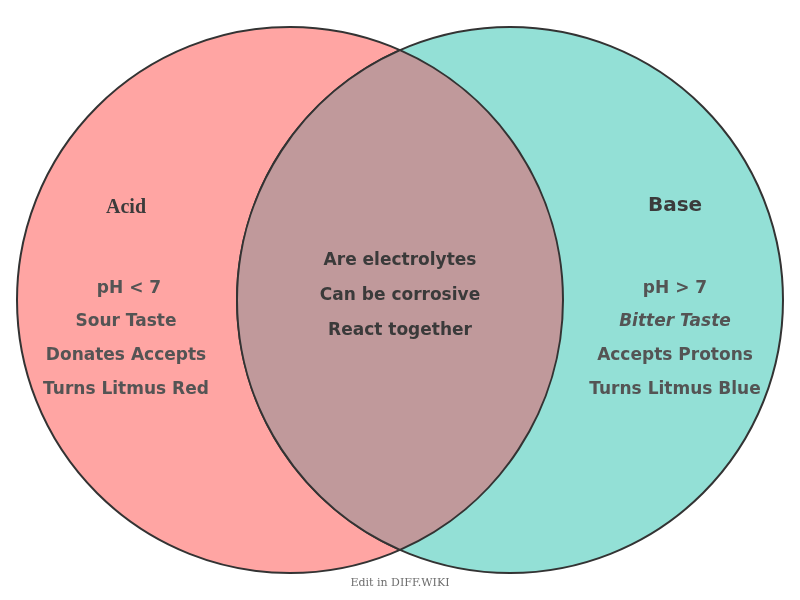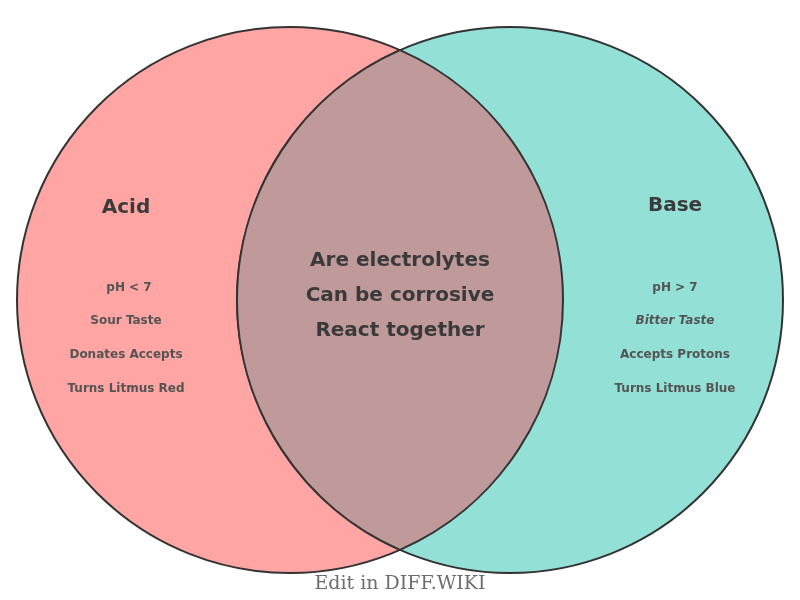--- a/index.html
+++ b/index.html
@@ -14,43 +14,43 @@
   .stage svg { position: absolute; left: 0; top: 0; }
   svg .outlined { stroke: #333333; stroke-width: 2; }
   .t {
     position: absolute;
     transform: translate(-50%, -50%);
     white-space: nowrap;
     font-weight: bold;
     line-height: 1;
   }
   .circle-title { font-size: 20px; color: #3b3b3b; }
-  .side-item    { font-size: 12px; color: #545454; }
-  .center-item  { font-size: 20px; color: #3a3a3a; }
+  .side-item    { font-size: 17px; color: #545454; }
+  .center-item  { font-size: 17px; color: #3a3a3a; }
   .caption {
     position: absolute;
     transform: translate(-50%, -50%);
     white-space: nowrap;
     font-family: "DejaVu Serif", "Liberation Serif", serif;
-    font-size: 19px;
+    font-size: 11px;
     color: #6d6d6d;
   }
 </style>
 </head>
 <body>
 
 <div class="stage">
 
   <svg width="800" height="600" viewBox="0 0 800 600">
     <circle class="outlined" cx="290" cy="300" r="273" fill="#FFA5A3"></circle>
     <circle class="outlined" cx="510" cy="300" r="273" fill="#93E0D6"></circle>
     <path class="outlined" d="M 400 50.14 A 273 273 0 0 1 400 549.86 A 273 273 0 0 1 400 50.14 Z" fill="#C0999B"></path>
   </svg>
 
-  <div class="t circle-title" style="left:126px; top:206px;">Acid</div>
+  <div class="t circle-title" style="left:126px; top:206px;font-family:Liberation Serif, serif;">Acid</div>
 
   <div class="t side-item" style="left:129px; top:287px;">pH &lt; 7</div>
   <div class="t side-item" style="left:126px; top:320px;">Sour Taste</div>
   <div class="t side-item" style="left:126px; top:354px;">Donates Accepts</div>
   <div class="t side-item" style="left:126px; top:388px;">Turns Litmus Red</div>
 
   <div class="t circle-title" style="left:675px; top:204px;">Base</div>
 
   <div class="t side-item" style="left:675px; top:287px;">pH &gt; 7</div>
   <div class="t side-item" style="left:675px; top:320px;font-style:italic;">Bitter Taste</div>

